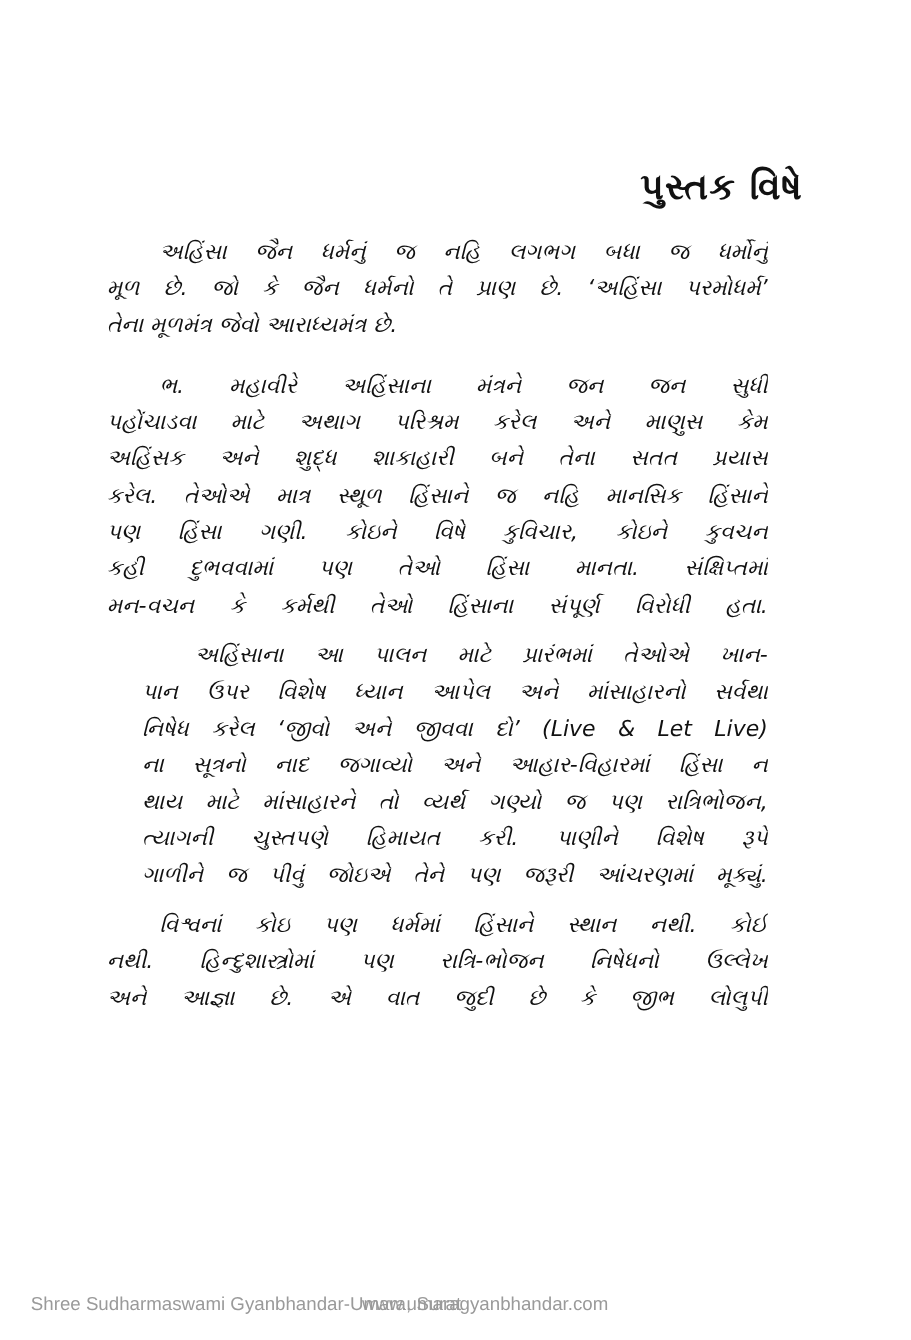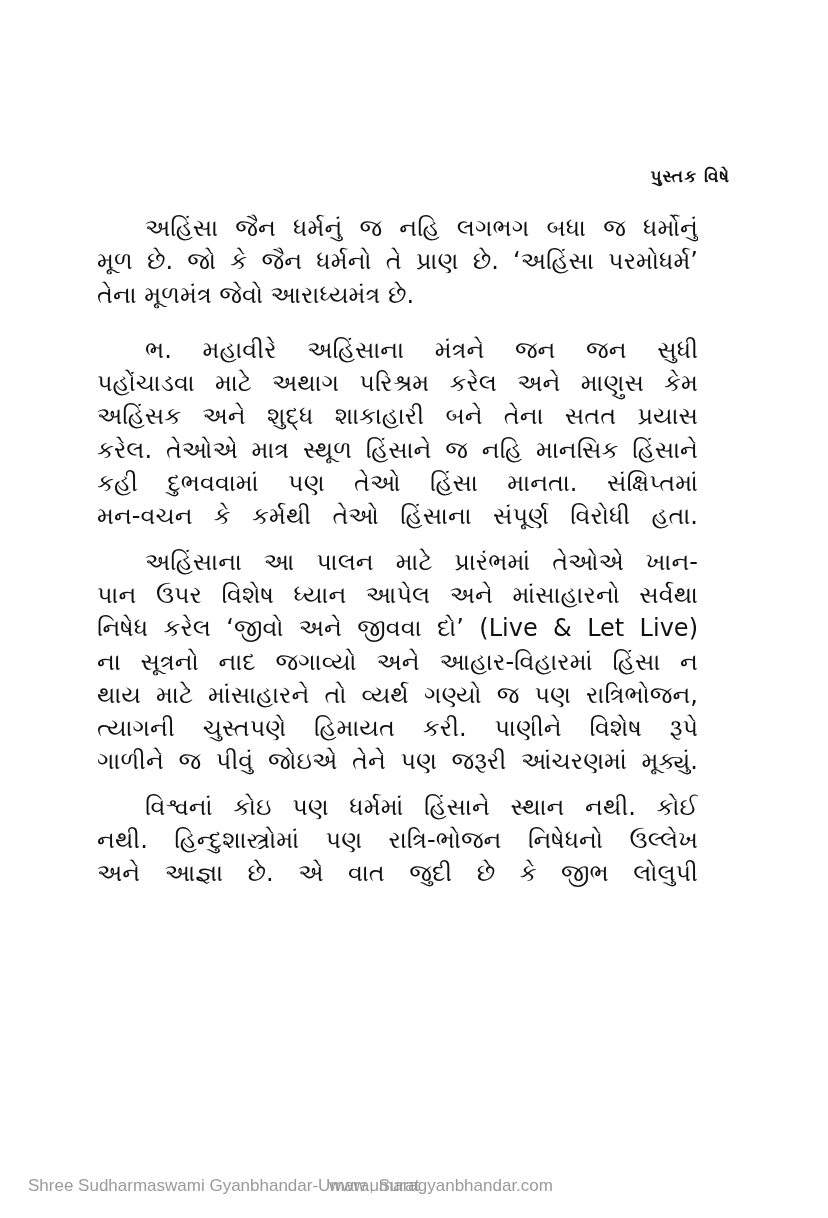--- a/index.html
+++ b/index.html
@@ -18,55 +18,55 @@
     .page {
       position: absolute;
       left: 0; top: 0;
       width: 828px;
       height: 1160px;
     }
     .title {
       position: absolute;
       top: 150px;
       right: 98px;
-      font-size: 17px;
+      font-size: 33px;
       font-weight: bold;
       letter-spacing: 1px;
       color: #111;
-      margin-top: 16px;
     }
     .body-text {
       position: absolute;
       left: 97px;
       top: 212px;
       width: 601px;
     }
     .para {
       margin: 0 0 22px 0;
-      font-size: 24px;
+      font-size: 20px;
       line-height: 33.3px;
       text-align: justify;
       text-align-last: justify;
+      font-style: italic;
     }
     .para .line {
       display: block;
       text-align: justify;
       text-align-last: justify;
       white-space: nowrap;
       overflow: hidden;
     }
     .para .line.first {
       text-indent: 48px;
     }
     .para .line.last {
       text-align-last: left;
     }
     .para.p1 { margin-bottom: 22px; }
     .para.p2 { margin-bottom: 12px; }
-    .para.p3 { margin-bottom: 12px; }
+    .para.p3 { margin-bottom: 12px; margin-left: 32px; }
     .footer {
       position: absolute;
       left: 0;
       top: 1160px;
       width: 752px;
       height: 58px;
       font-family: "Liberation Sans", sans-serif;
       font-size: 17px;
       color: #9a9a9a;
     }
@@ -92,20 +92,21 @@
       <span class="line first">અહિંસા જૈન ધર્મનું જ નહિ લગભગ બધા જ ધર્મોનું</span>
       <span class="line">મૂળ છે. જો કે જૈન ધર્મનો તે પ્રાણ છે. ‘અહિંસા પરમોધર્મ’</span>
       <span class="line last">તેના મૂળમંત્ર જેવો આરાધ્યમંત્ર છે.</span>
     </div>
 
     <div class="para p2">
       <span class="line first">ભ. મહાવીરે અહિંસાના મંત્રને જન જન સુધી</span>
       <span class="line">પહોંચાડવા માટે અથાગ પરિશ્રમ કરેલ અને માણુસ કેમ</span>
       <span class="line">અહિંસક અને શુદ્ધ શાકાહારી બને તેના સતત પ્રયાસ</span>
       <span class="line">કરેલ. તેઓએ માત્ર સ્થૂળ હિંસાને જ નહિ માનસિક હિંસાને</span>
+      <span class="line">પણ હિંસા ગણી. કોઇને વિષે કુવિચાર, કોઇને કુવચન</span>
       <span class="line">કહી દુભવવામાં પણ તેઓ હિંસા માનતા. સંક્ષિપ્તમાં</span>
       <span class="line">મન-વચન કે કર્મથી તેઓ હિંસાના સંપૂર્ણ વિરોધી હતા.</span>
     </div>
 
     <div class="para p3">
       <span class="line first">અહિંસાના આ પાલન માટે પ્રારંભમાં તેઓએ ખાન-</span>
       <span class="line">પાન ઉપર વિશેષ ધ્યાન આપેલ અને માંસાહારનો સર્વથા</span>
       <span class="line">નિષેધ કરેલ ‘જીવો અને જીવવા દો’ (Live &amp; Let Live)</span>
       <span class="line">ના સૂત્રનો નાદ જગાવ્યો અને આહાર-વિહારમાં હિંસા ન</span>
       <span class="line">થાય માટે માંસાહારને તો વ્યર્થ ગણ્યો જ પણ રાત્રિભોજન,</span>

